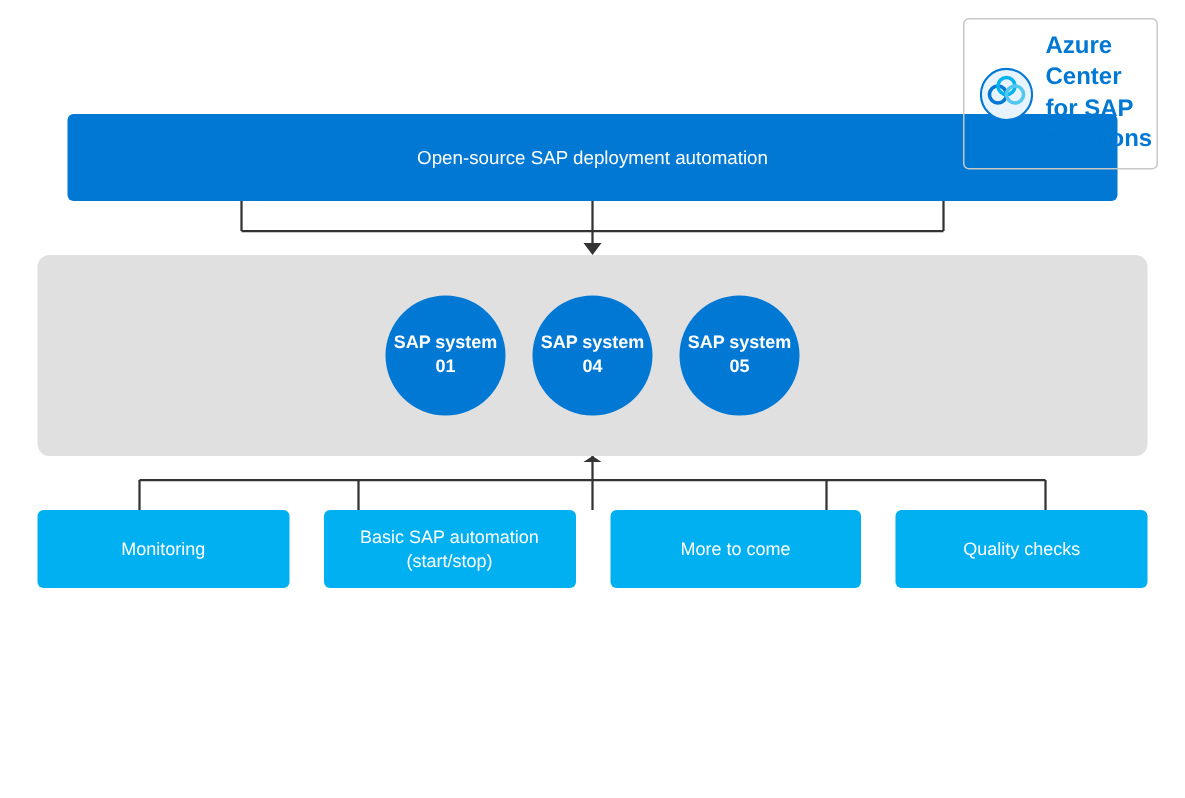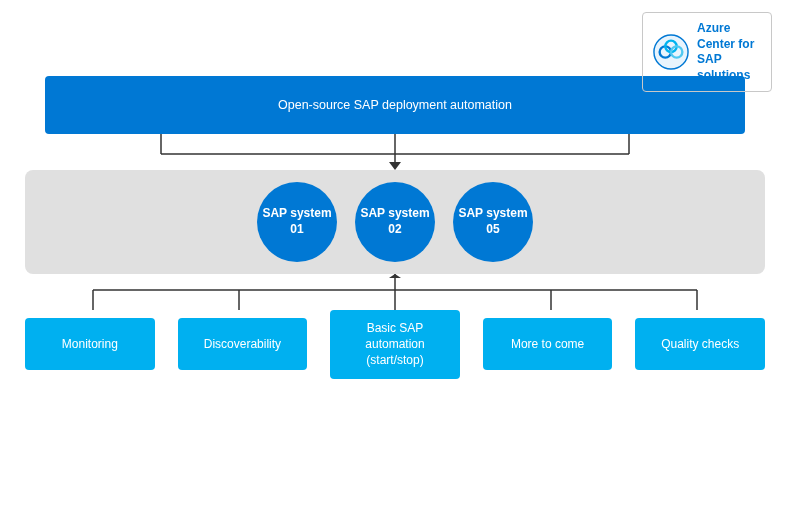--- a/index.html
+++ b/index.html
@@ -34,21 +34,21 @@
       align-items: center;
       gap: 8px;
       width: 130px;
     }
     .azure-logo-icon {
       width: 36px;
       height: 36px;
       flex-shrink: 0;
     }
     .azure-logo-text {
-      font-size: 12px;
+      font-size: 16px;
       color: #0078d4;
       font-weight: 600;
       line-height: 1.3;
     }
 
     
     .top-row {
       display: flex;
       flex-direction: row;
       gap: 18px;
@@ -73,21 +73,21 @@
       align-items: center;
       justify-content: center;
     }
 
     
     .middle-band {
       background: #e0e0e0;
       width: 100%;
       max-width: 740px;
       border-radius: 8px;
-      padding: 12px 20px;
+      padding: 27px 20px;
       display: flex;
       flex-direction: row;
       gap: 18px;
       align-items: center;
       justify-content: center;
     }
     .sap-circle {
       background: #0078d4;
       color: #ffffff;
       border-radius: 50%;
@@ -173,21 +173,21 @@
 
     <line x1="350" y1="20" x2="350" y2="32" stroke="#333" stroke-width="1.5"></line>
     <polygon points="344,28 356,28 350,36" fill="#333"></polygon>
   </svg>
 
   <div class="middle-band">
     <div class="sap-circle">
       <span style="white-space:pre-line">SAP system 01</span>
     </div>
     <div class="sap-circle">
-      <span style="white-space:pre-line">SAP system 02</span>
+      <span style="white-space:pre-line">SAP system 04</span>
     </div>
     <div class="sap-circle">
       <span style="white-space:pre-line">SAP system 05</span>
     </div>
   </div>
 
   <svg class="svg-connectors-bottom" viewBox="0 0 740 36" preserveAspectRatio="none">
 
     <line x1="370" y1="0" x2="370" y2="16" stroke="#333" stroke-width="1.5"></line>
     <polygon points="364,4 376,4 370,0" fill="#333"></polygon>
@@ -198,23 +198,20 @@
     <line x1="370" y1="16" x2="370" y2="36" stroke="#333" stroke-width="1.5"></line>
     <line x1="526" y1="16" x2="526" y2="36" stroke="#333" stroke-width="1.5"></line>
     <line x1="672" y1="16" x2="672" y2="36" stroke="#333" stroke-width="1.5"></line>
   </svg>
 
   <div class="bottom-row">
     <div class="bottom-box">
       <span>Monitoring</span>
     </div>
     <div class="bottom-box">
-      <span>Discoverability</span>
-    </div>
-    <div class="bottom-box">
       <span>Basic SAP automation (start/stop)</span>
     </div>
     <div class="bottom-box">
       <span>More to come</span>
     </div>
     <div class="bottom-box">
       <span>Quality checks</span>
     </div>
   </div>
 

